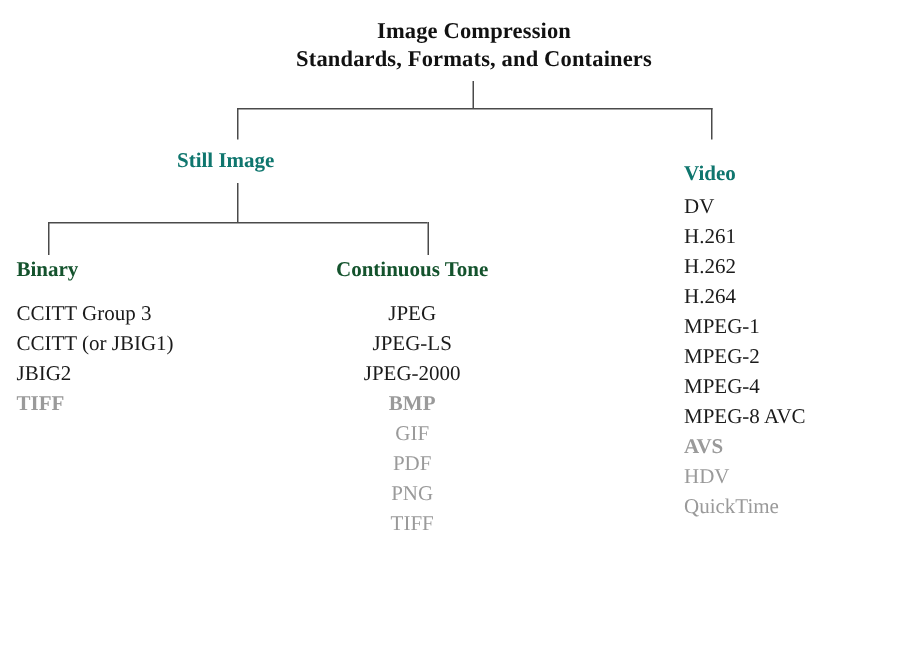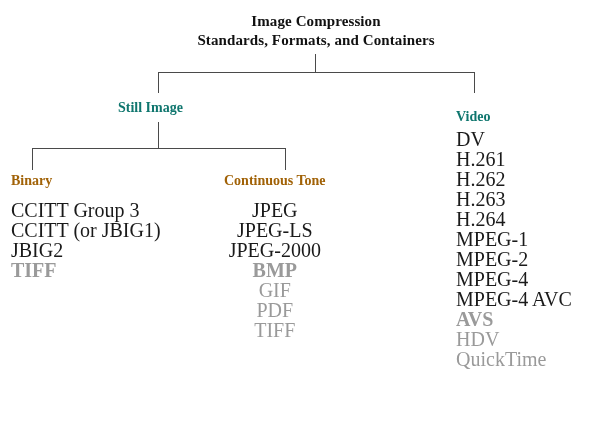--- a/index.html
+++ b/index.html
@@ -53,30 +53,30 @@
 
   
   .column {
     position: absolute;
   }
   .col-heading {
     font-weight: bold;
     font-size: 14px;
     line-height: 17px;
     white-space: nowrap;
-    color: #a16207;
+    color: #14532d;
     margin: 0 0 11px 0;
   }
   .item-list {
     list-style: none;
     margin: 0;
     padding: 0;
   }
   .item {
-    font-size: 20px;
+    font-size: 14px;
     line-height: 20px;
     white-space: nowrap;
     color: #1a1a1a;
   }
   .item.muted {
     color: #9a9a9a;
   }
   .item.group-gap {
     margin-top: 0;
     font-weight: bold;
@@ -117,34 +117,34 @@
 
   <div class="column" style="left:224px; top:172px;text-align:center;">
     <div class="col-heading">Continuous Tone</div>
     <ul class="item-list">
       <li class="item">JPEG</li>
       <li class="item">JPEG-LS</li>
       <li class="item">JPEG-2000</li>
       <li class="item muted group-gap">BMP</li>
       <li class="item muted">GIF</li>
       <li class="item muted">PDF</li>
+      <li class="item muted">PNG</li>
       <li class="item muted">TIFF</li>
     </ul>
   </div>
 
   <div class="column" style="left:456px; top:129px;">
     <ul class="item-list">
       <li class="item">DV</li>
       <li class="item">H.261</li>
       <li class="item">H.262</li>
-      <li class="item">H.263</li>
       <li class="item">H.264</li>
       <li class="item">MPEG-1</li>
       <li class="item">MPEG-2</li>
       <li class="item">MPEG-4</li>
-      <li class="item">MPEG-4 AVC</li>
+      <li class="item">MPEG-8 AVC</li>
       <li class="item muted group-gap">AVS</li>
       <li class="item muted">HDV</li>
       <li class="item muted">QuickTime</li>
     </ul>
   </div>
 
 </div>
 
 </body></html>

